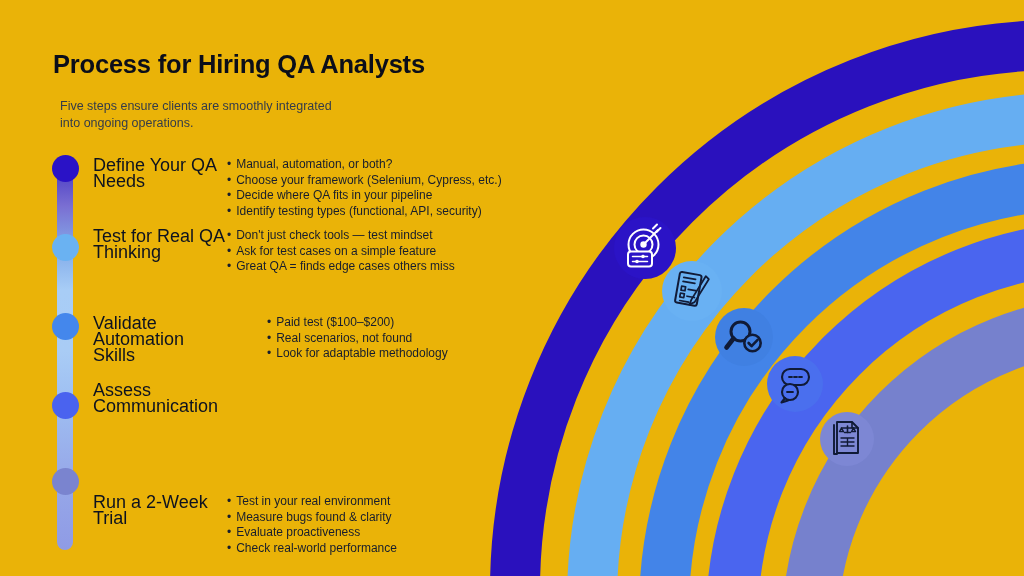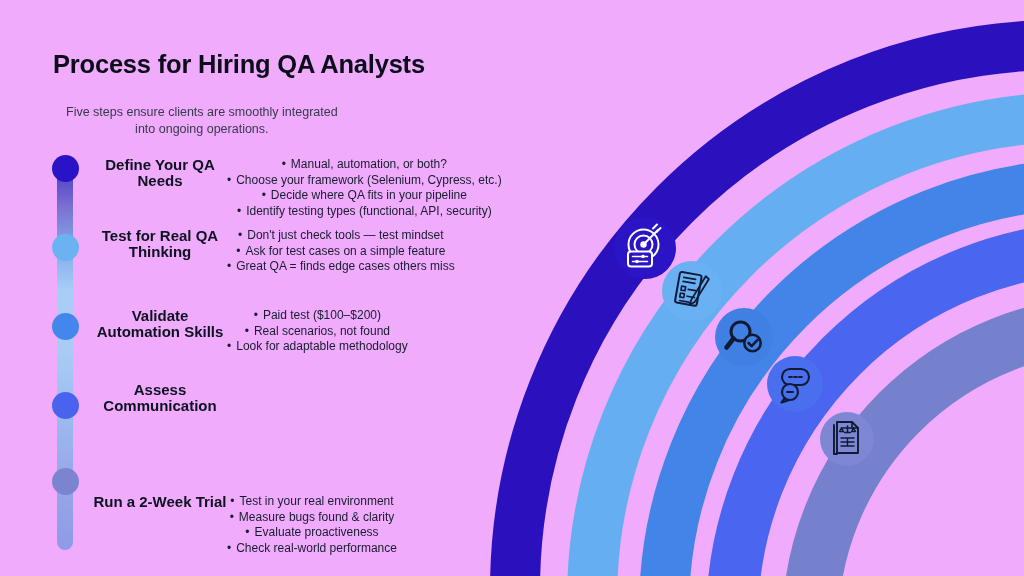--- a/index.html
+++ b/index.html
@@ -1,45 +1,44 @@
 <!DOCTYPE html>
 <html><head>
 <meta charset="utf-8">
 <style>
   html,body{margin:0;padding:0;background:#dfe5f3;}
   .canvas{
     position:relative;width:1024px;height:576px;overflow:hidden;
-    background:#f0abfc;
+    background:#eab308;
     font-family:"Liberation Sans",sans-serif;
-    text-align:center;
   }
   .arcs{position:absolute;left:0;top:0;pointer-events:none;}
   .page-title{
     position:absolute;left:53px;top:50px;margin:0;
     font-size:25.5px;font-weight:800;letter-spacing:-0.2px;color:#0b0e1a;
   }
   .subtitle{
-    position:absolute;left:54px;top:92px;margin:12px;
+    position:absolute;left:54px;top:92px;margin:6px;
     font-size:12.5px;line-height:17px;color:#343b49;
   }
   .tl-line{
     position:absolute;left:57px;top:168px;width:16px;height:382px;border-radius:9px;
     background:linear-gradient(180deg,
       #4b3cc4 0%,#7a6fd2 10%,#85aeea 22%,#a8cdf6 32%,
       #a9ccf5 48%,#9fc0f2 60%,#97a9e9 80%,#8f9be5 100%);
   }
   .dot{position:absolute;left:52px;width:27px;height:27px;border-radius:50%;}
   .d1{top:155px;background:#2a12c6;}
   .d2{top:234px;background:#6ab2f2;}
   .d3{top:313px;background:#4487ec;}
   .d4{top:392px;background:#4a63ef;}
   .d5{top:468px;background:#7a84cf;}
   .step{position:absolute;left:93px;display:flex;align-items:flex-start;}
-  .s1{top:157px;}.s2{top:228px;}.s3{top:308px;}.s4{top:382px;gap:8px;}.s5{top:494px;}
-  .step-title{width:134px;font-size:15px;font-weight:bold;line-height:16px;color:#0d1220;}
+  .s1{top:157px;}.s2{top:228px;}.s3{top:315px;gap:40px;}.s4{top:382px;gap:8px;}.s5{top:494px;}
+  .step-title{width:134px;font-size:18px;font-weight:normal;line-height:16px;color:#0d1220;}
   .bullets{margin:0;padding:0;list-style:none;font-size:12px;line-height:15.5px;color:#171d2d;}
   .bullets li::before{content:"\2022";margin-right:5px;color:#171d2d;}
 </style>
 </head>
 <body>
 
 <div class="canvas">
 
   <svg class="arcs" width="1024" height="576" viewBox="0 0 1024 576">
     <circle cx="1060" cy="590" r="545" fill="none" stroke="#2a11bd" stroke-width="50"></circle>

